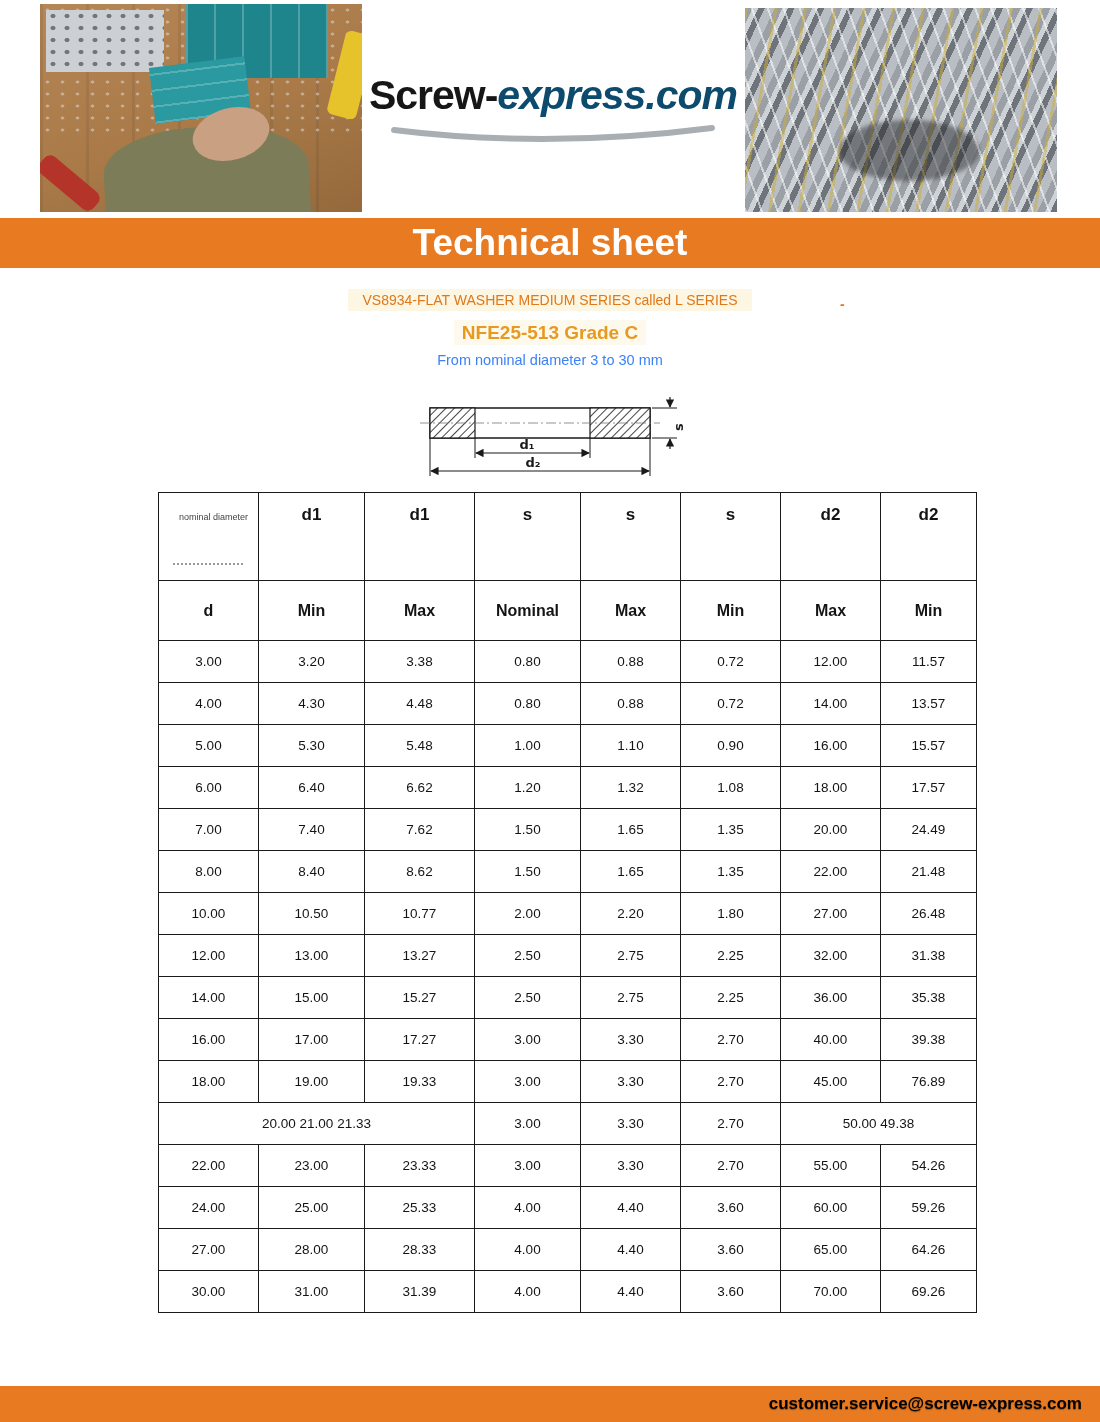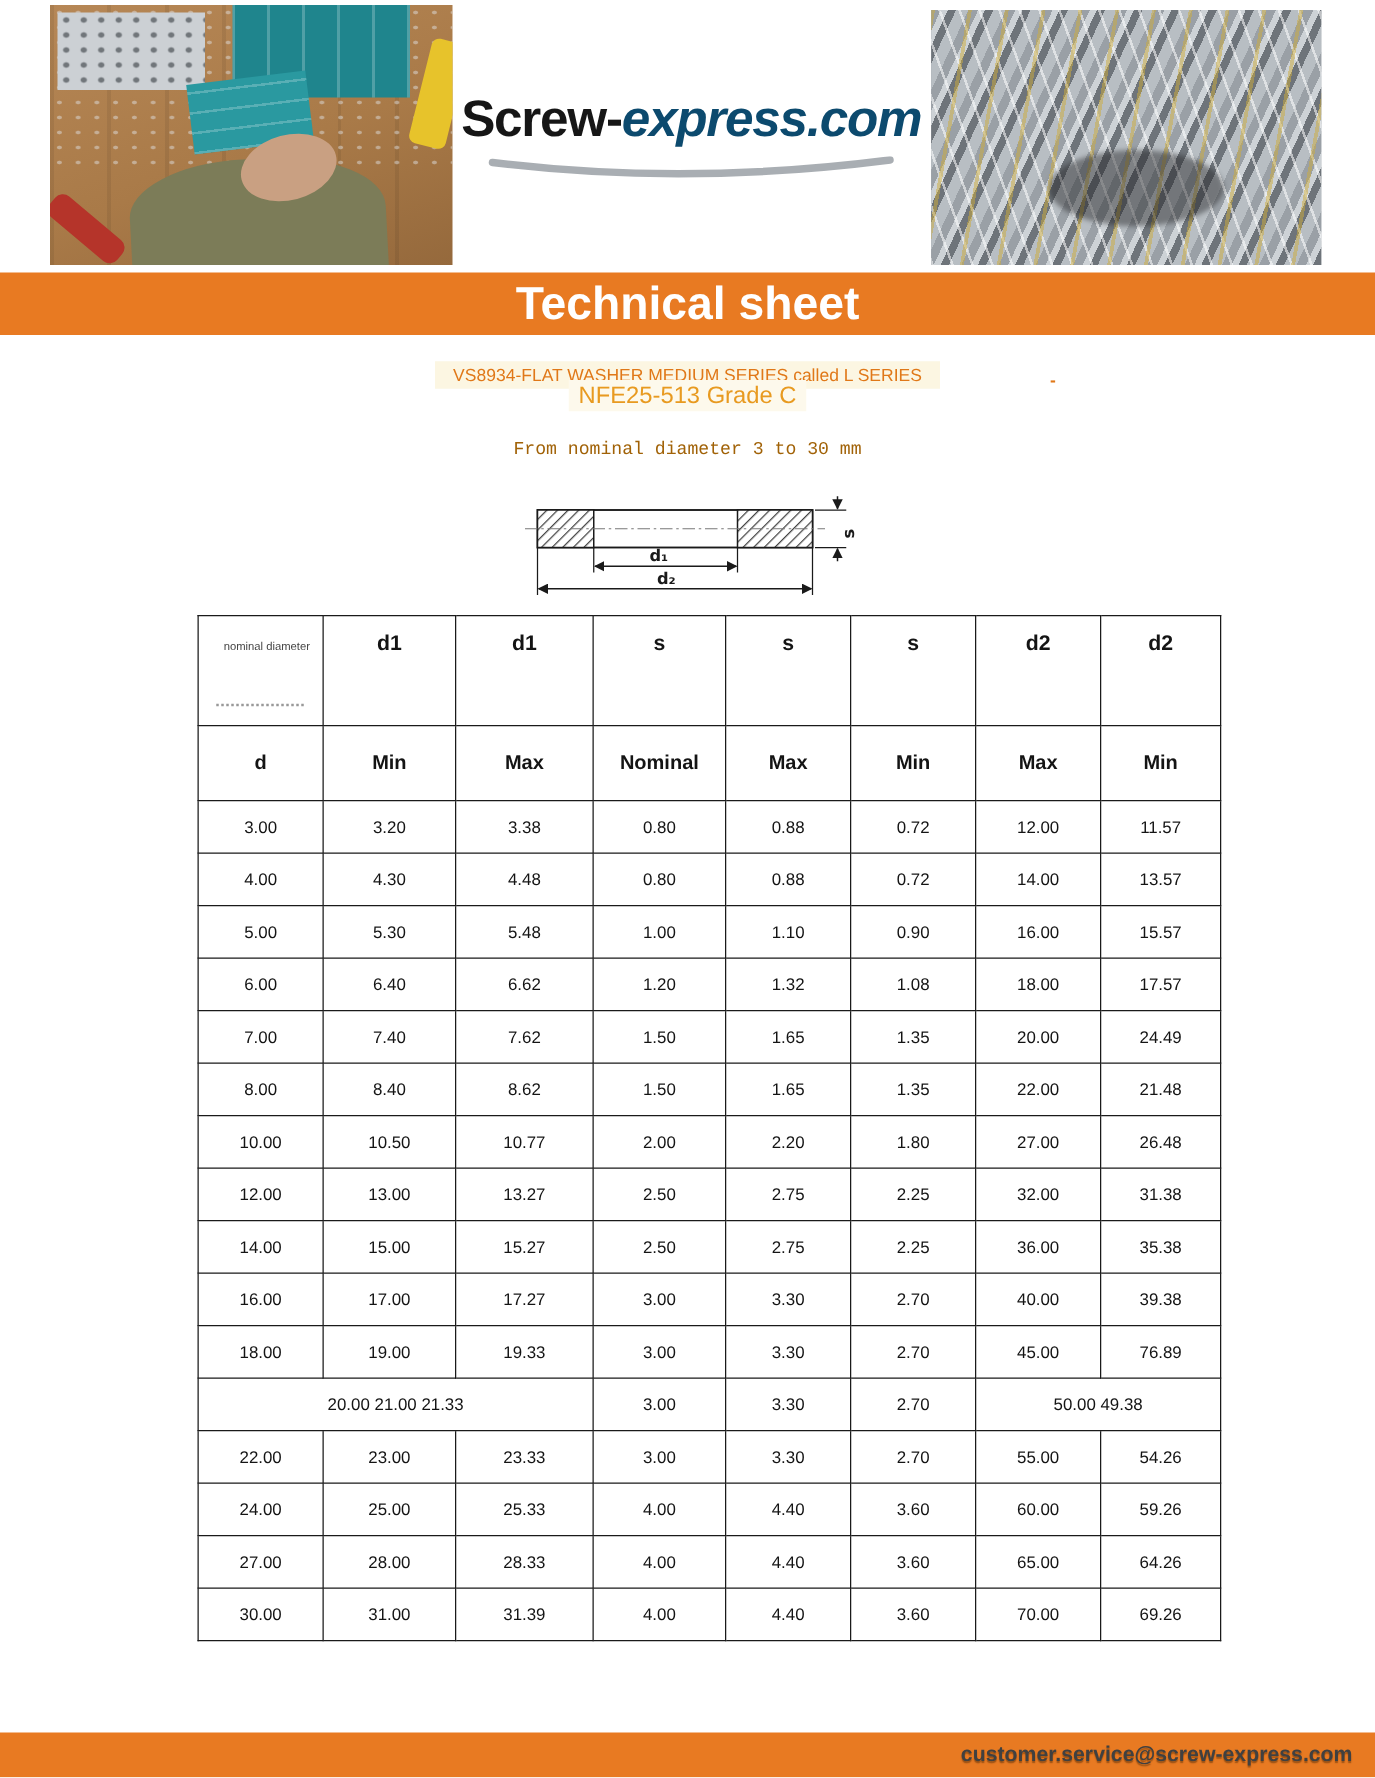--- a/index.html
+++ b/index.html
@@ -53,46 +53,46 @@
   
   .banner { position:absolute; left:0; top:218px; width:1100px; height:50px;
     background:#e87a22; color:#fff; text-align:center; }
   .banner span { font-size:37px; font-weight:bold; line-height:50px; letter-spacing:0px; }
 
   
   .title-1 { position:absolute; left:0; top:292px; width:1100px; text-align:center;
     font-size:14px; color:#e07818; }
   .title-1 .hl { background:#fcf6e2; padding:3px 14px; }
   .title-dash { position:absolute; left:840px; top:296px; color:#e07818; font-weight:bold; font-size:14px; }
-  .title-2 { position:absolute; left:0; top:306px; width:1100px; text-align:center;
-    font-size:19px; font-weight:normal; color:#e89a20; }
+  .title-2 { position:absolute; left:0; top:322px; width:1100px; text-align:center;
+    font-size:19px; font-weight:bold; color:#e89a20; }
   .title-2 .hl { background:#fdf9ec; padding:2px 8px; }
   .title-3 { position:absolute; left:0; top:352px; width:1100px; text-align:center;
-    font-size:14.5px; color:#a16207;font-family:Liberation Mono, monospace; }
+    font-size:14.5px; color:#3b82f6; }
 
   
   .diagram { position:absolute; left:415px; top:396px; }
   .diagram text { font-family:"DejaVu Sans", sans-serif; font-size:13px; fill:#1a1a1a; font-weight:bold; }
 
   
   table.spec { position:absolute; left:158px; top:492px; width:818px;
     border-collapse:collapse; table-layout:fixed; }
   table.spec th, table.spec td { border:1px solid #1a1a1a; text-align:center; color:#141414; }
   tr.head-groups th { height:88px; vertical-align:top; padding-top:12px; font-size:17px; font-weight:bold; }
   th.corner { text-align:left; vertical-align:top; padding:8px 0 0 10px; }
   .corner-label { font-size:9px; font-weight:normal; color:#444; }
   .corner-dots { display:block; margin-top:38px; margin-left:4px; width:70px;
     border-bottom:2px dotted #999; }
   tr.head-units th { height:60px; font-size:16px; font-weight:bold; vertical-align:middle; }
   table.spec td { height:42px; font-size:13.5px; }
 
   
   .footer { position:absolute; left:0; top:1386px; width:1100px; height:36px; background:#e87a22; }
   .footer span { display:block; text-align:right; padding-right:18px; line-height:36px;
-    color:#404040; font-weight:bold; font-size:17px; text-shadow:0 1px 1px rgba(60,30,0,.45); }
+    color:#000000; font-weight:bold; font-size:17px; text-shadow:0 1px 1px rgba(60,30,0,.45); }
 </style>
 </head>
 <body>
 
 <div class="page">
 
   <div class="photo photo-left">
     <div class="dots-layer"></div>
     <div class="gray-tray"></div>
     <div class="teal-box-1"></div>

